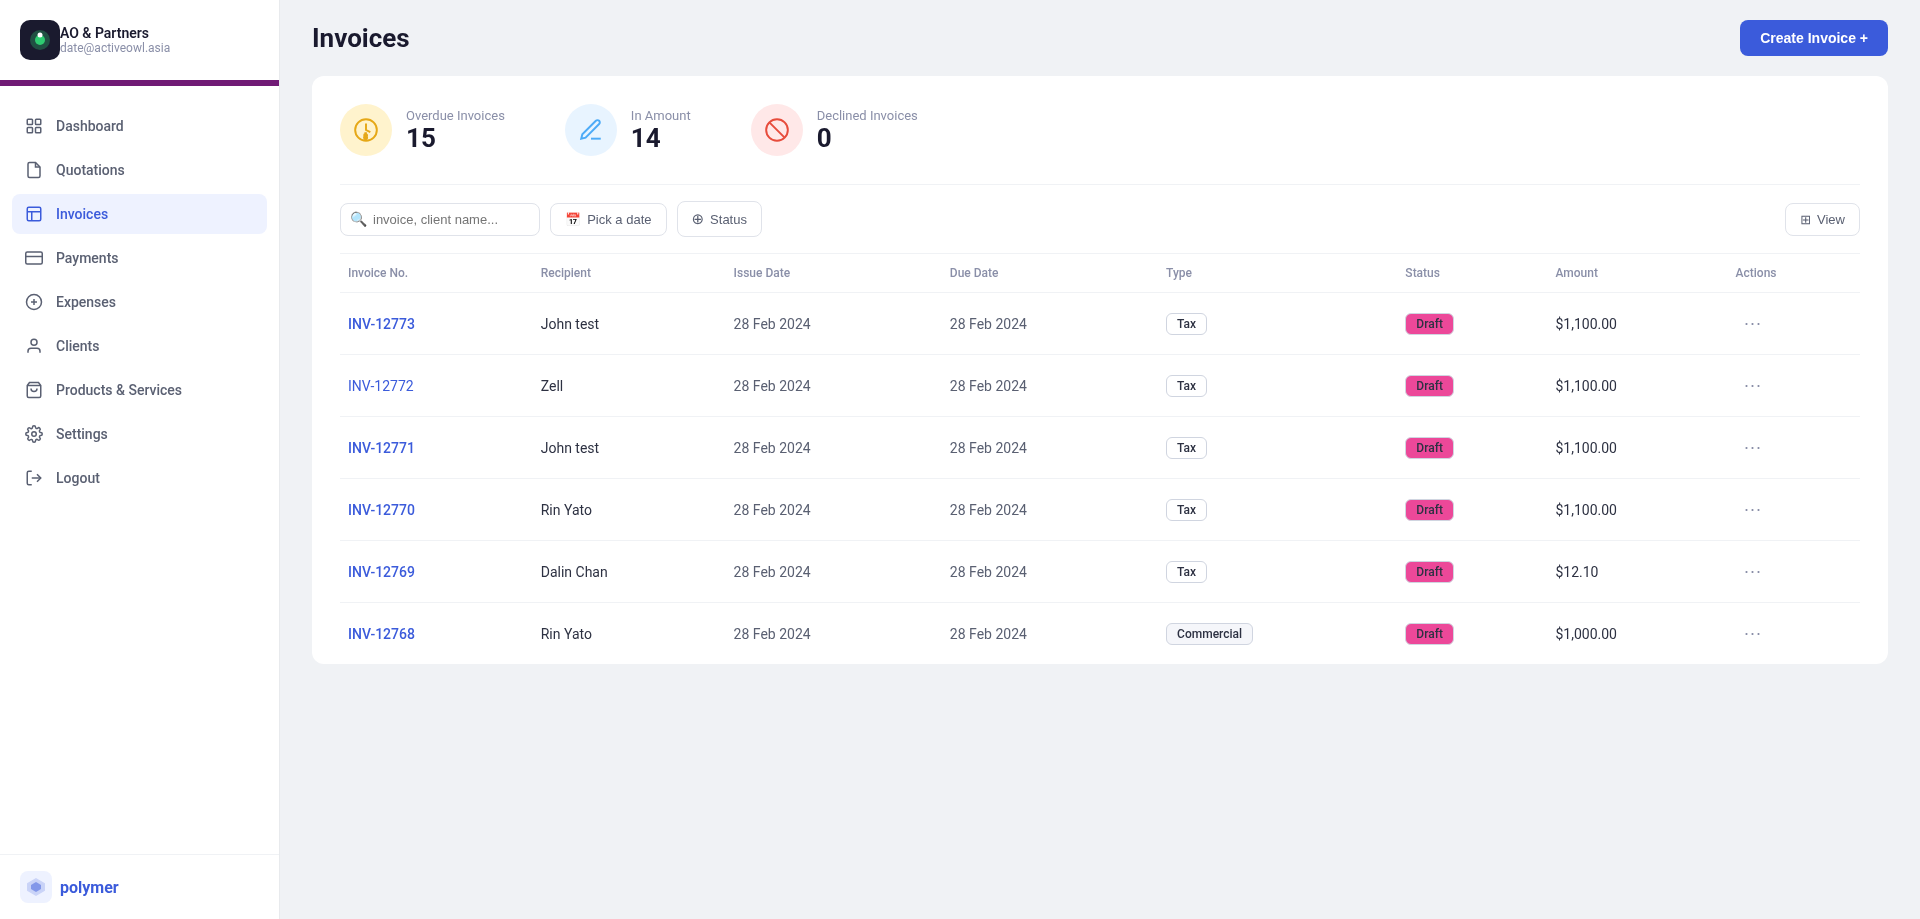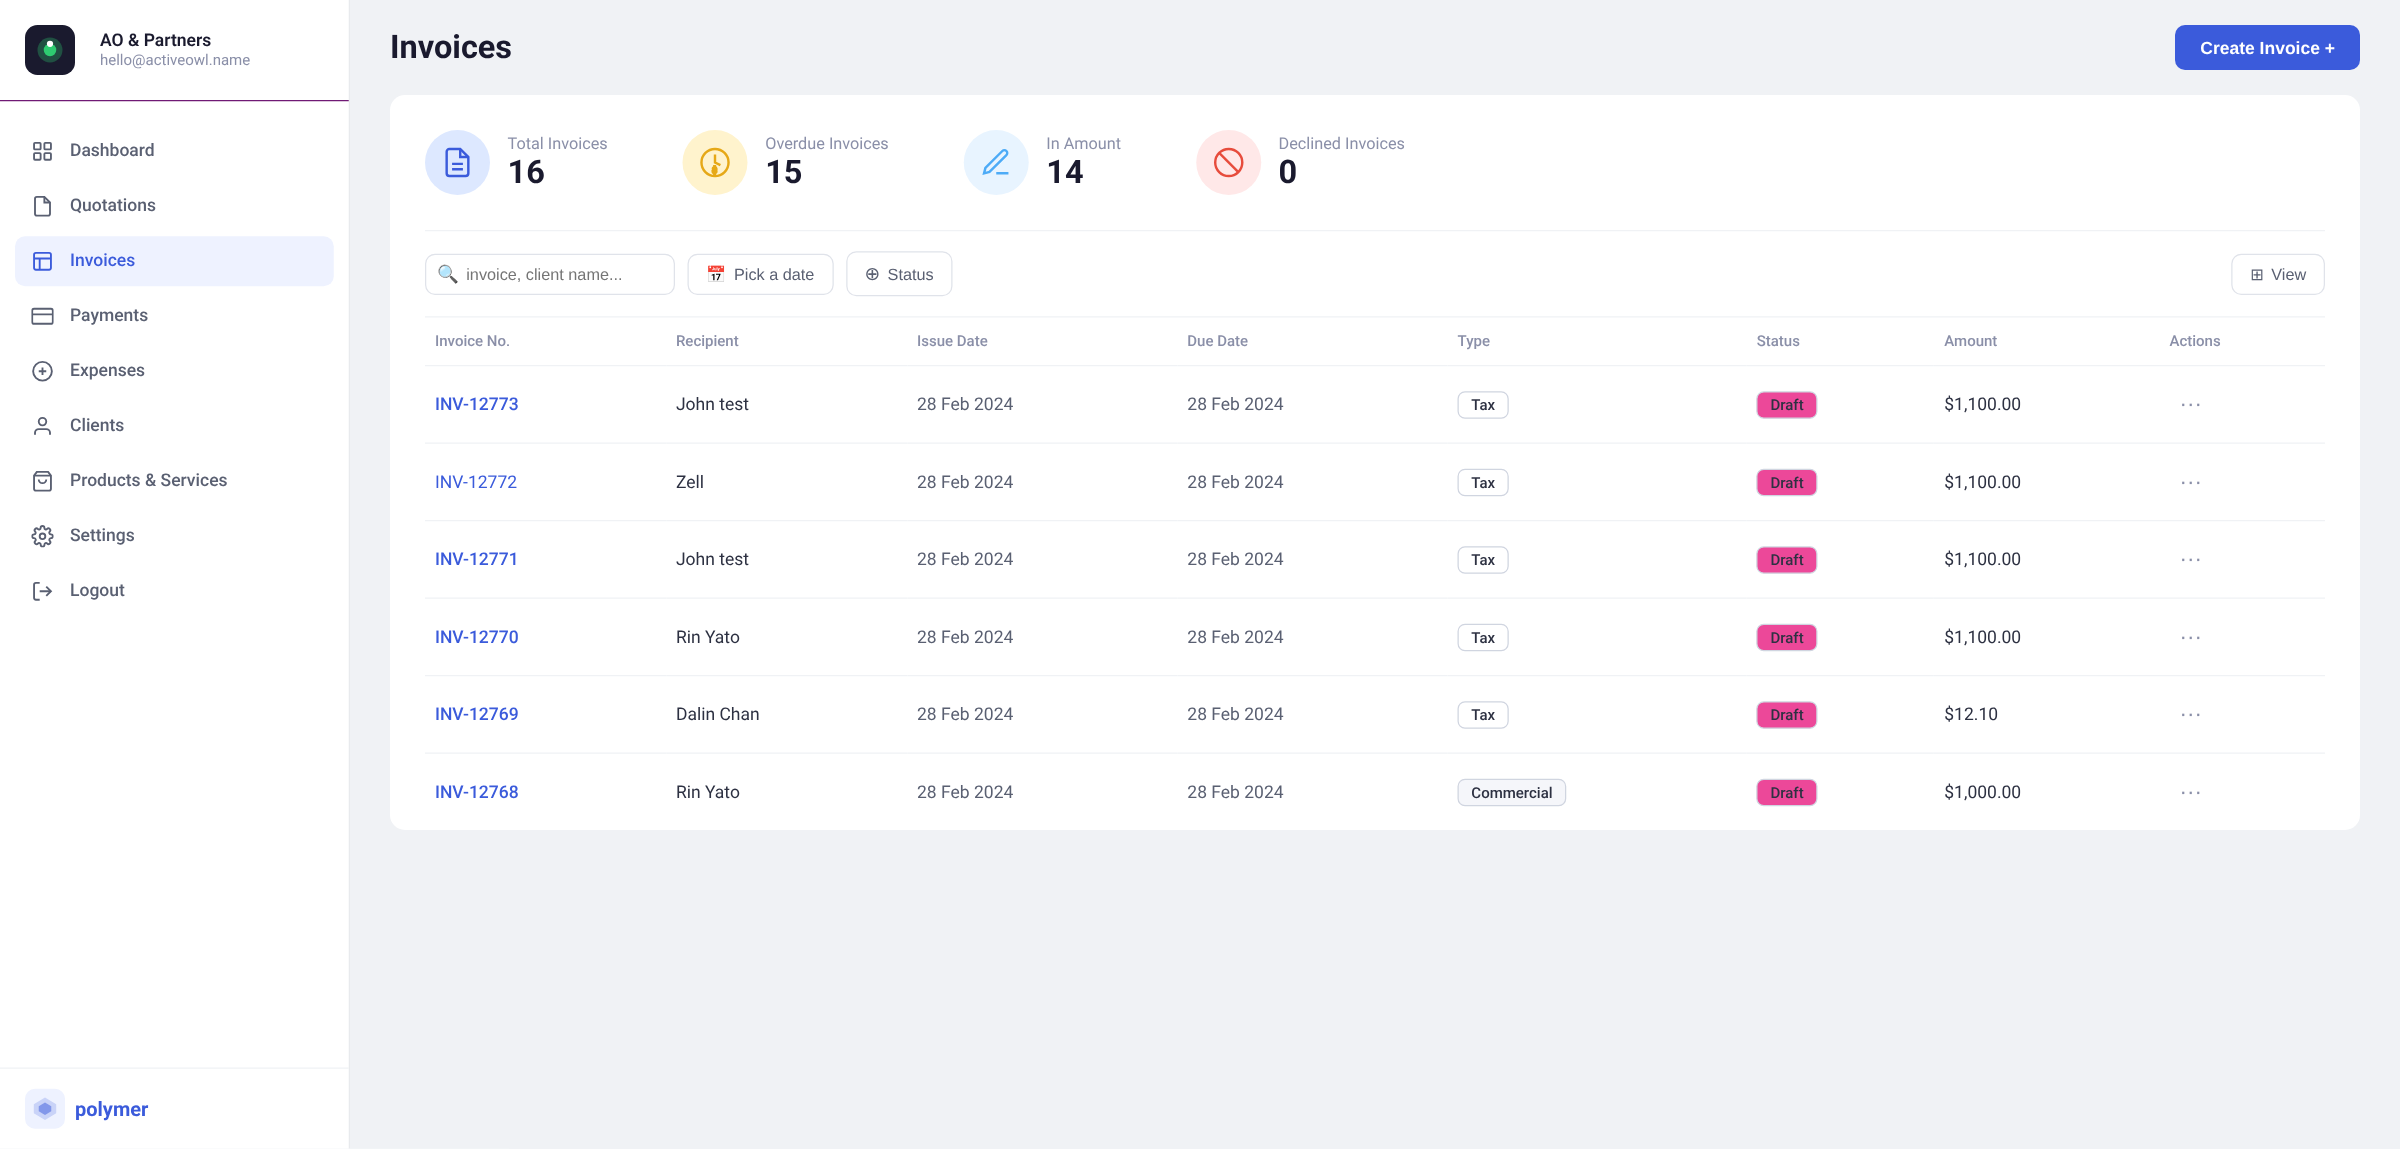--- a/index.html
+++ b/index.html
@@ -12,23 +12,23 @@
       background: #fff;
       display: flex;
       flex-direction: column;
       padding: 0;
       border-right: 1px solid #e8eaed;
       height: 100vh;
     }
     .sidebar-header {
       display: flex;
       align-items: center;
-      gap: 20px;
+      gap: 0;
       padding: 20px 20px 20px 20px;
-      border-bottom: 1px solid #701a75;
+      border-bottom: 6px solid #701a75;
     }
     .sidebar-logo {
       width: 40px;
       height: 40px;
       background: #1a1a2e;
       border-radius: 10px;
       display: flex;
       align-items: center;
       justify-content: center;
       flex-shrink: 0;
@@ -225,21 +225,21 @@
   <div class="sidebar-header">
     <div class="sidebar-logo">
       <svg viewBox="0 0 24 24" fill="none" xmlns="http://www.w3.org/2000/svg">
         <circle cx="12" cy="12" r="10" fill="#2ecc71" opacity="0.3"></circle>
         <circle cx="12" cy="12" r="5" fill="#2ecc71"></circle>
         <circle cx="12" cy="7" r="2.5" fill="#fff"></circle>
       </svg>
     </div>
     <div class="sidebar-company">
       <span class="sidebar-company-name">AO &amp; Partners</span>
-      <span class="sidebar-company-email">hello@activeowl.name</span>
+      <span class="sidebar-company-email">date@activeowl.asia</span>
     </div>
   </div>
 
   <nav class="sidebar-nav">
     <div class="nav-item">
       <span class="nav-icon">
         <svg width="18" height="18" viewBox="0 0 24 24" fill="none" stroke="currentColor" stroke-width="2">
             <rect x="3" y="3" width="7" height="7" rx="1"></rect>
             <rect x="14" y="3" width="7" height="7" rx="1"></rect>
             <rect x="3" y="14" width="7" height="7" rx="1"></rect>
@@ -342,34 +342,20 @@
 <div class="main">
   <div class="main-header">
     <h1 class="page-title">Invoices</h1>
     <button class="create-btn">Create Invoice  +</button>
   </div>
 
   <div class="main-content">
     <div class="content-card">
 
       <div class="stats-row">
-        <div class="stat-item">
-          <div class="stat-icon-wrap blue">
-            <svg width="26" height="26" viewBox="0 0 24 24" fill="none" stroke="#3b5bdb" stroke-width="1.8">
-              <path d="M14 2H6a2 2 0 0 0-2 2v16a2 2 0 0 0 2 2h12a2 2 0 0 0 2-2V8z"></path>
-              <polyline points="14,2 14,8 20,8"></polyline>
-              <line x1="8" y1="13" x2="16" y2="13"></line>
-              <line x1="8" y1="17" x2="16" y2="17"></line>
-            </svg>
-          </div>
-          <div class="stat-info">
-            <span class="stat-label">Total Invoices</span>
-            <span class="stat-value">16</span>
-          </div>
-        </div>
         <div class="stat-item">
           <div class="stat-icon-wrap yellow">
             <svg width="26" height="26" viewBox="0 0 24 24" fill="none" stroke="#e6a817" stroke-width="1.8">
               <circle cx="12" cy="12" r="10"></circle>
               <polyline points="12,6 12,12 16,14"></polyline>
               <text x="10" y="20" font-size="6" fill="#e6a817">$</text>
             </svg>
           </div>
           <div class="stat-info">
             <span class="stat-label">Overdue Invoices</span>

